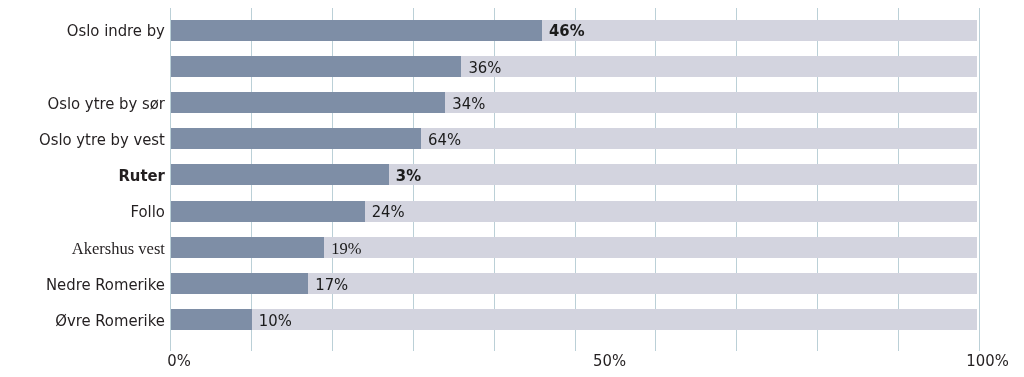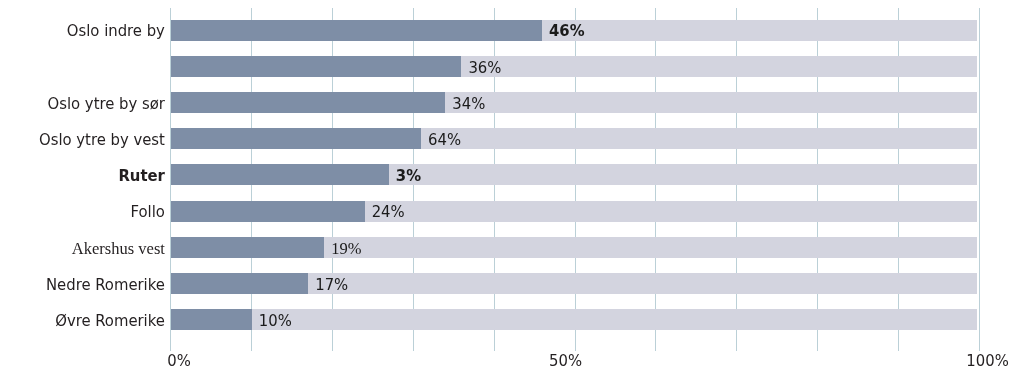--- a/index.html
+++ b/index.html
@@ -124,17 +124,17 @@
       <div class="bar-track" style="left: 171.15px; width: 806.2px;">
         <div class="bar-fill" style="width: 80.62px;"></div>
       </div>
       <div class="value-label" style="left: 258.77px;">10%</div>
     </div>
 
   </div>
 
   <div class="axis-layer">
     <div class="axis-tick-label" style="left: 167.269px;">0%</div>
-    <div class="axis-tick-label" style="left: 549px;">50%</div>
+    <div class="axis-tick-label" style="left: 593px;">50%</div>
     <div class="axis-tick-label" style="left: 966.331px;">100%</div>
   </div>
 
 </div>
 
 </body></html>

